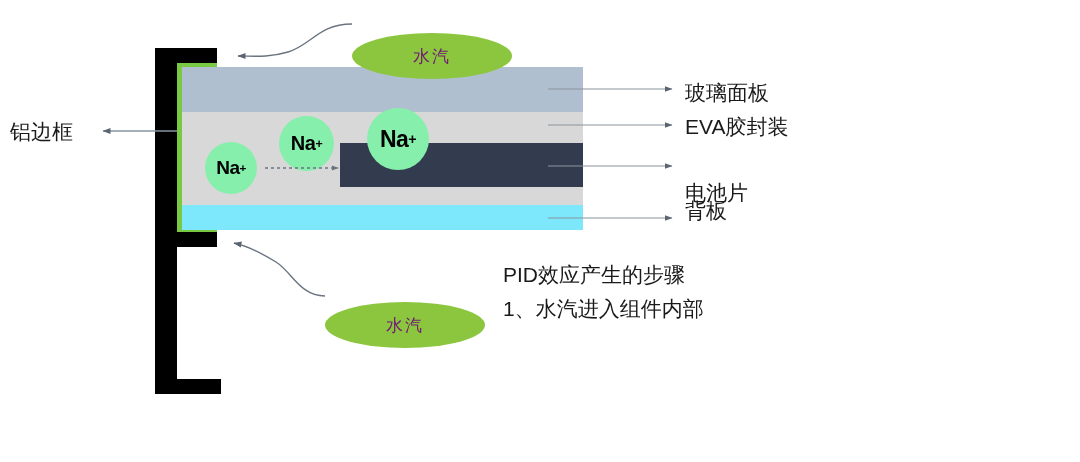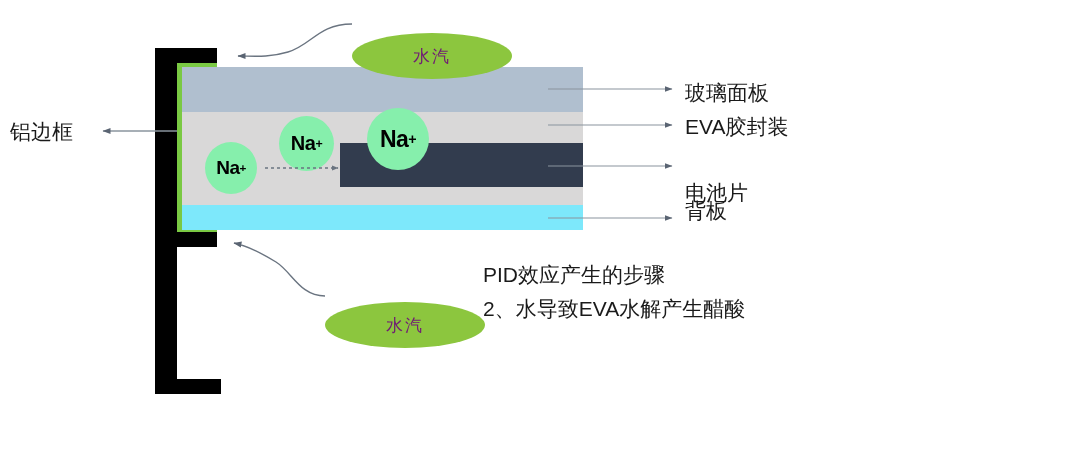--- a/index.html
+++ b/index.html
@@ -100,21 +100,21 @@
     position: absolute;
     left: 10px; top: 118px;
     font-size: 21px;
     color: #1a1a1a;
     white-space: nowrap;
   }
 
   
   #steps {
     position: absolute;
-    left: 483px;
+    left: 503px;
     top: 258px;
     font-size: 21px;
     color: #1a1a1a;
     line-height: 33px;
     white-space: nowrap;
   }
   #steps .step-title { margin-bottom: 1px; }
   #steps .step-item  { }
 
   
@@ -189,16 +189,16 @@
 
   <div id="label-frame">铝边框</div>
 
   <div class="layer-label" id="label-eva">EVA胶封装</div>
   <div class="layer-label" id="label-glass">玻璃面板</div>
   <div class="layer-label" id="label-cell">电池片</div>
   <div class="layer-label" id="label-backsheet">背板</div>
 
   <div id="steps">
     <div class="step-title">PID效应产生的步骤</div>
-    <div class="step-item">2、水导致EVA水解产生醋酸</div>
+    <div class="step-item">1、水汽进入组件内部</div>
   </div>
 
 </div>
 
 </body></html>

